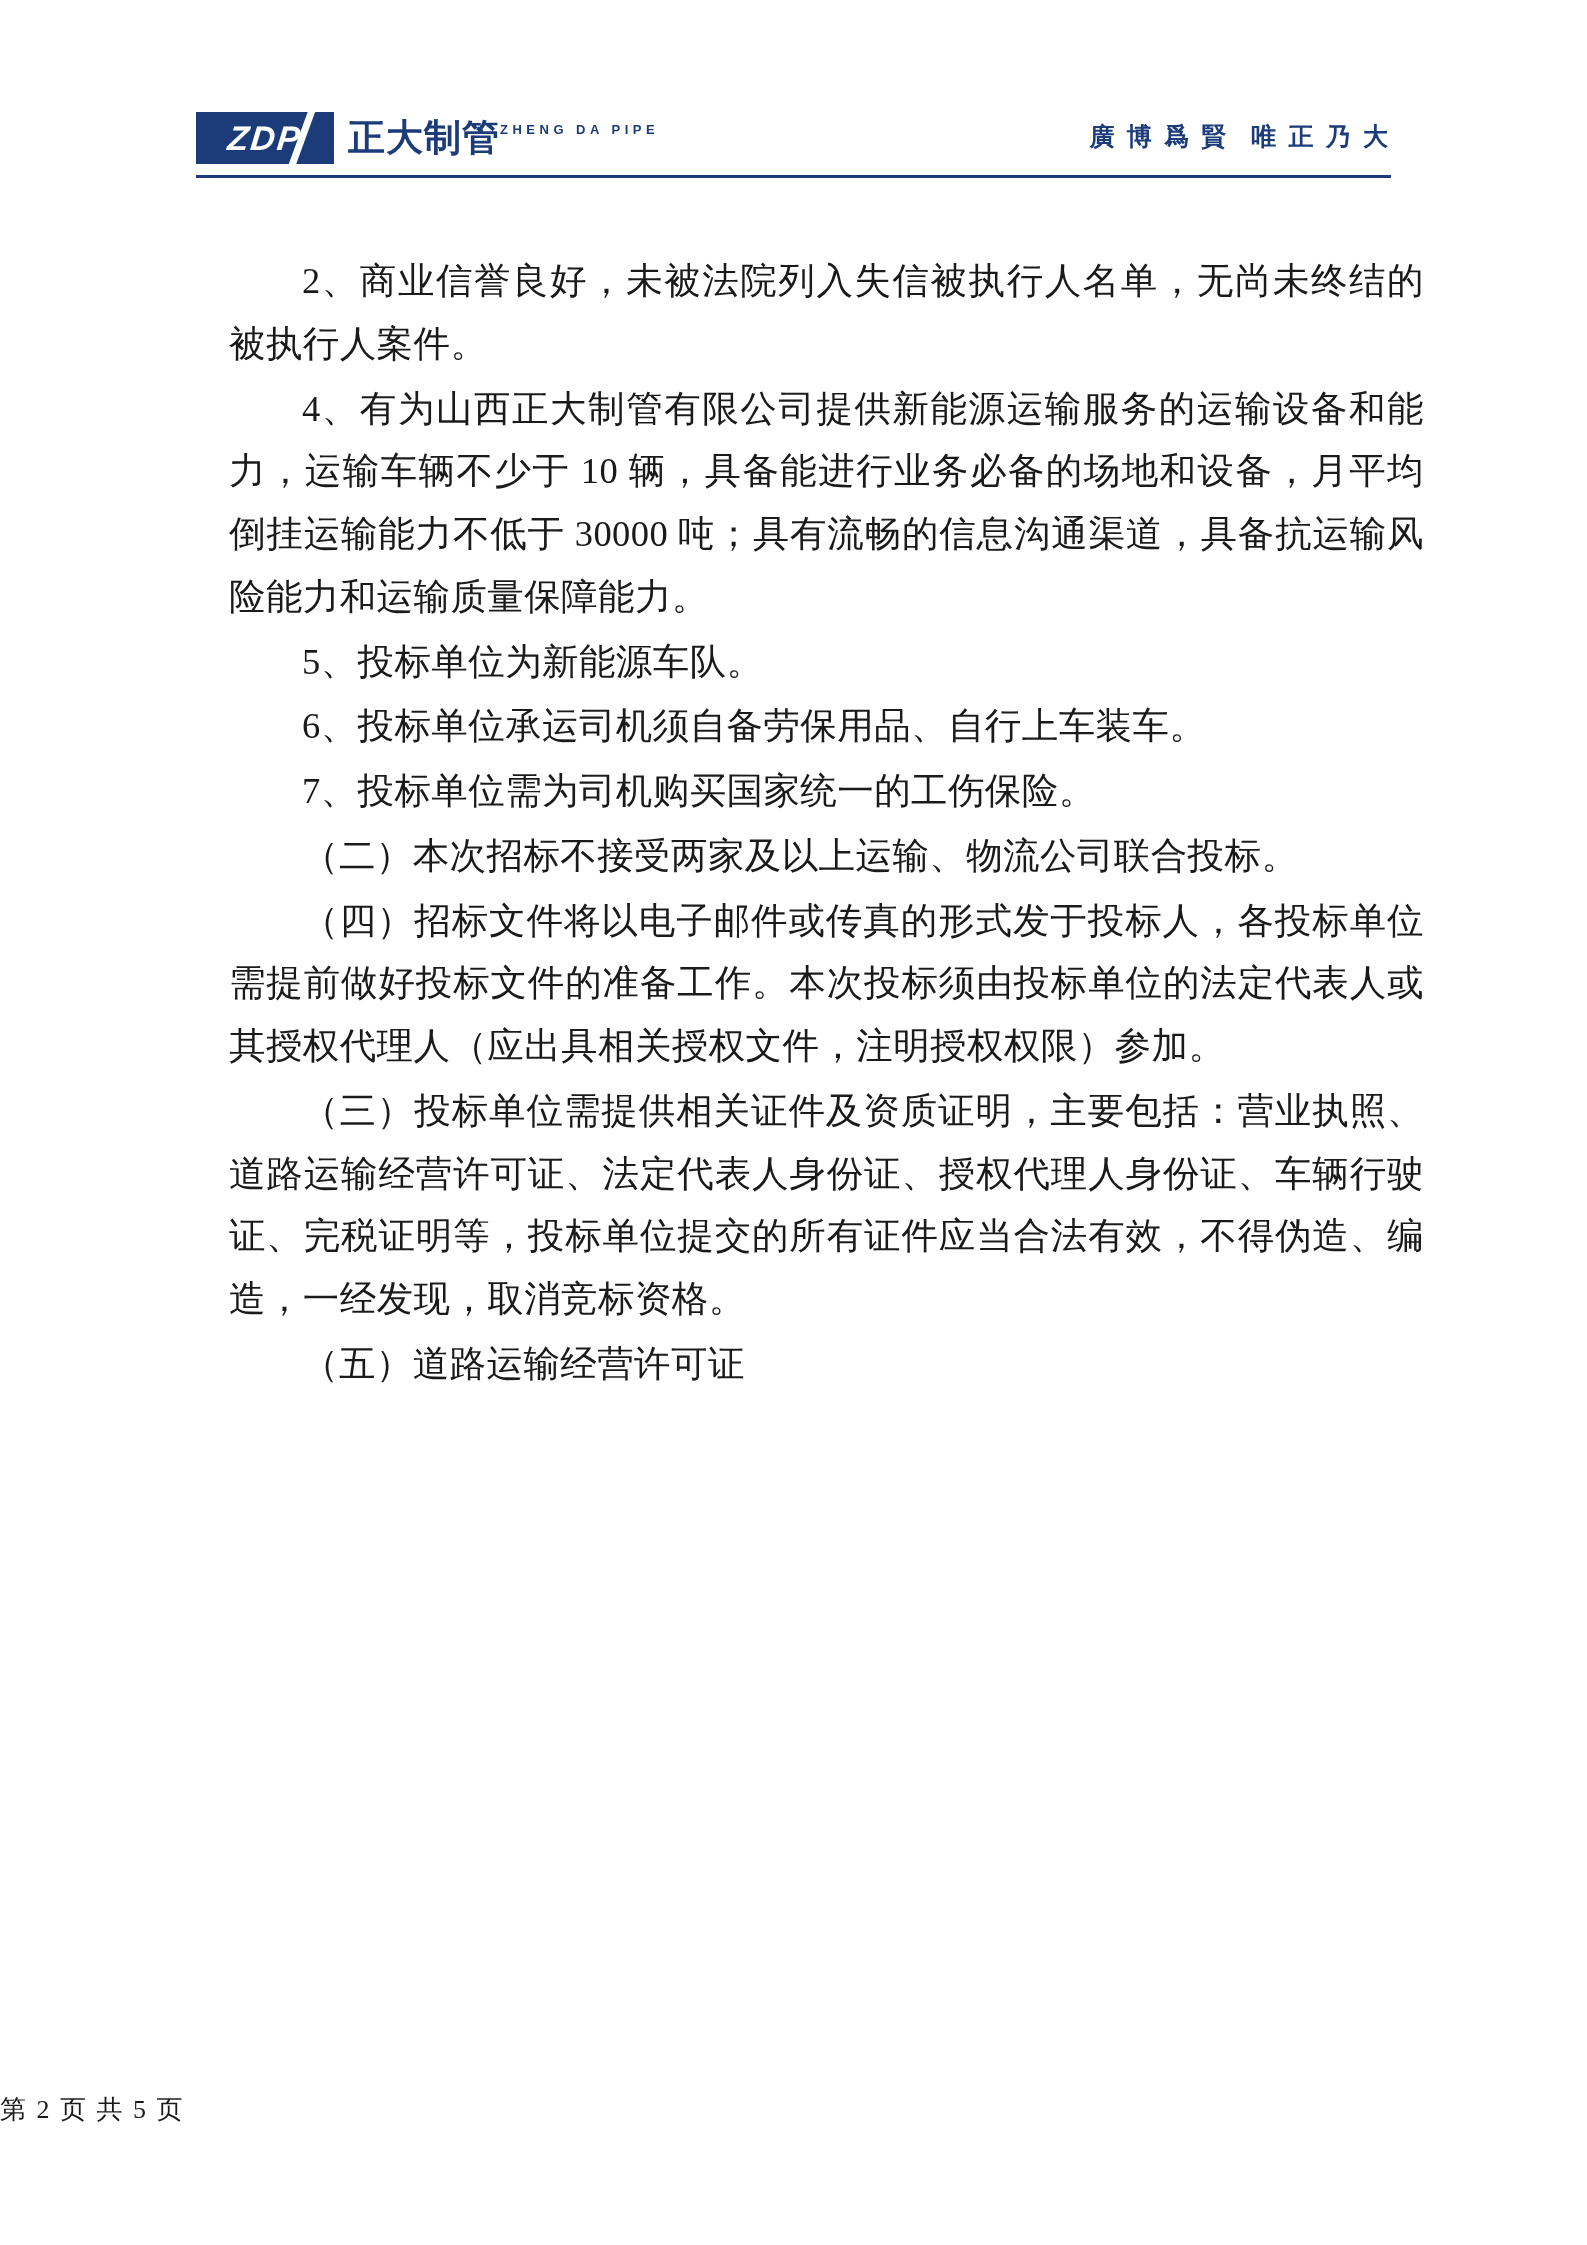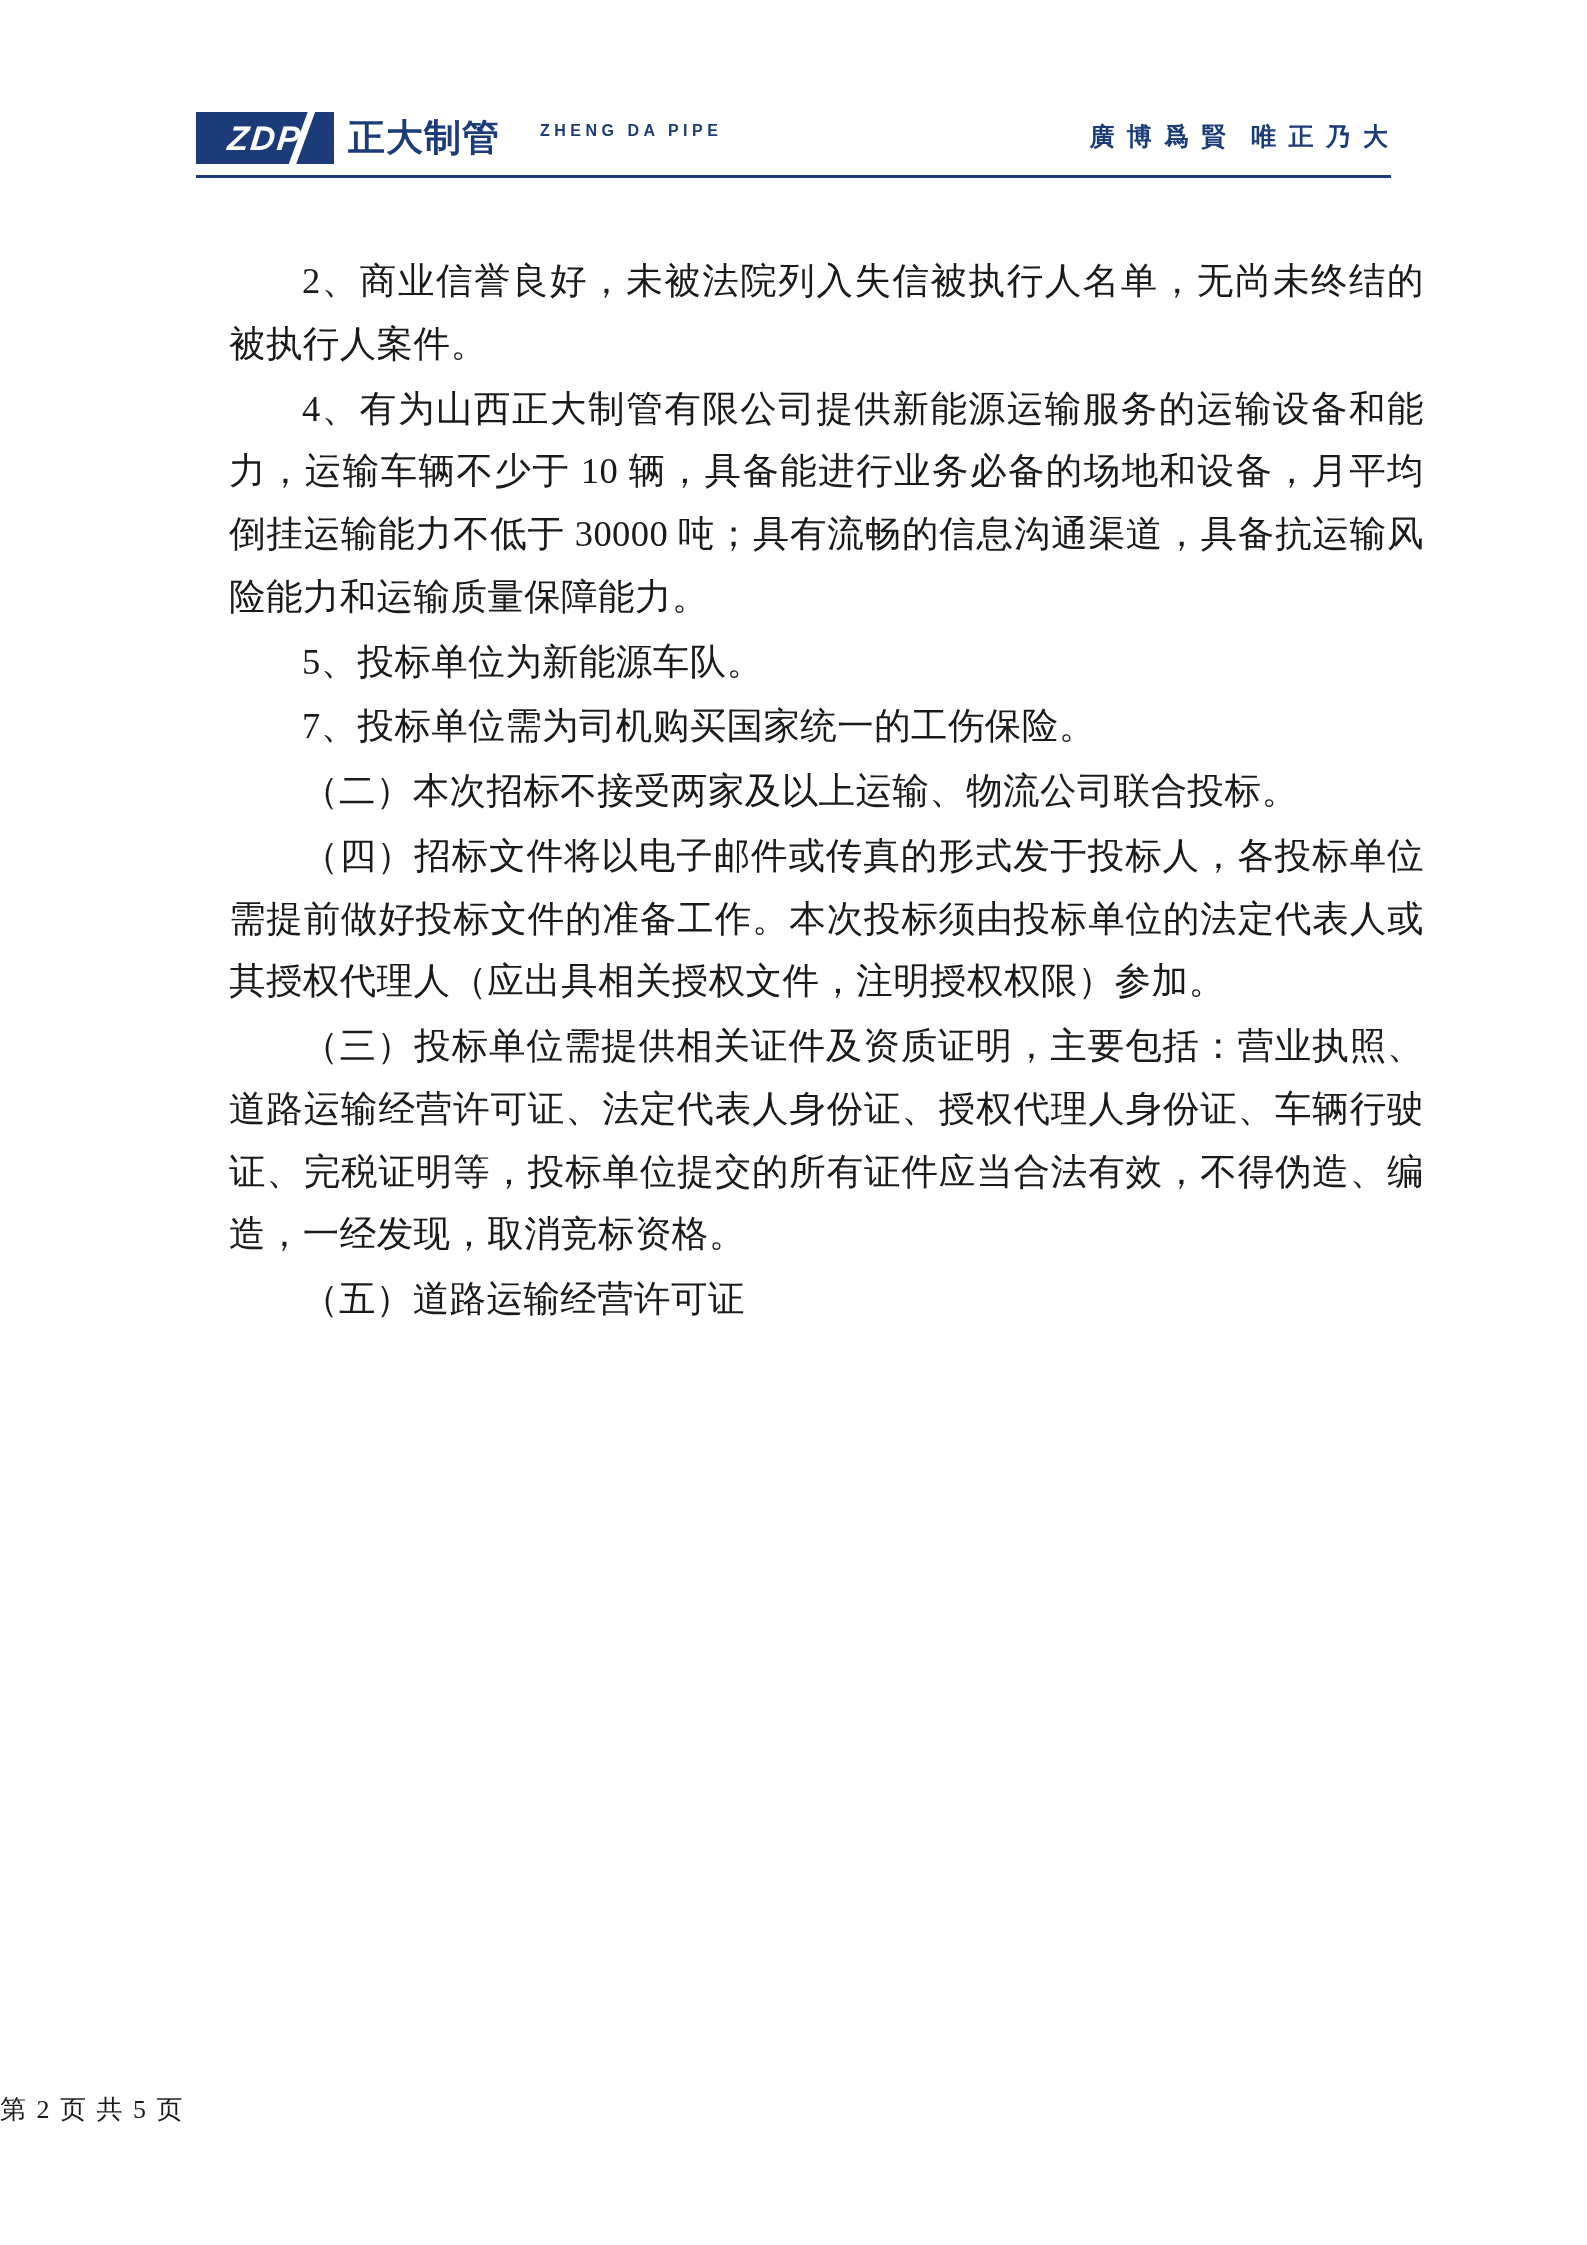--- a/index.html
+++ b/index.html
@@ -71,25 +71,24 @@
   .logo-cn {
     font-family: "Liberation Sans", sans-serif;
     font-weight: bold;
     font-size: 37px;
     color: #1b3c78;
     letter-spacing: 1px;
   }
   .logo-en {
     font-family: "Liberation Sans", sans-serif;
     font-weight: bold;
-    font-size: 16px;
+    font-size: 13px;
     color: #1b3c78;
     letter-spacing: 4.5px;
     margin-top: 4px;
-    margin-left: 40px;
   }
   .slogan {
     font-family: "Liberation Serif", serif;
     font-weight: bold;
     font-size: 25px;
     color: #1b3c78;
     letter-spacing: 3px;
     white-space: nowrap;
     padding-bottom: 4px;
   }
@@ -157,20 +156,21 @@
     <div class="slogan">
       <span>廣 博 爲 賢</span><span class="gap"></span><span>唯 正 乃 大</span>
     </div>
   </div>
   <div class="header-rule"></div>
 
   <div class="content">
     <p class="para">2、商业信誉良好，未被法院列入失信被执行人名单，无尚未终结的被执行人案件。</p>
     <p class="para">4、有为山西正大制管有限公司提供新能源运输服务的运输设备和能力，运输车辆不少于 10 辆，具备能进行业务必备的场地和设备，月平均倒挂运输能力不低于 30000 吨；具有流畅的信息沟通渠道，具备抗运输风险能力和运输质量保障能力。</p>
     <p class="para">5、投标单位为新能源车队。</p>
+    <p class="para">6、投标单位承运司机须自备劳保用品、自行上车装车。</p>
     <p class="para">7、投标单位需为司机购买国家统一的工伤保险。</p>
     <p class="para">（二）本次招标不接受两家及以上运输、物流公司联合投标。</p>
     <p class="para">（四）招标文件将以电子邮件或传真的形式发于投标人，各投标单位需提前做好投标文件的准备工作。本次投标须由投标单位的法定代表人或其授权代理人（应出具相关授权文件，注明授权权限）参加。</p>
     <p class="para">（三）投标单位需提供相关证件及资质证明，主要包括：营业执照、道路运输经营许可证、法定代表人身份证、授权代理人身份证、车辆行驶证、完税证明等，投标单位提交的所有证件应当合法有效，不得伪造、编造，一经发现，取消竞标资格。</p>
     <p class="para">（五）道路运输经营许可证</p>
   </div>
 
   <div class="footer">
     <span>第 2 页 共 5 页</span>
   </div>

